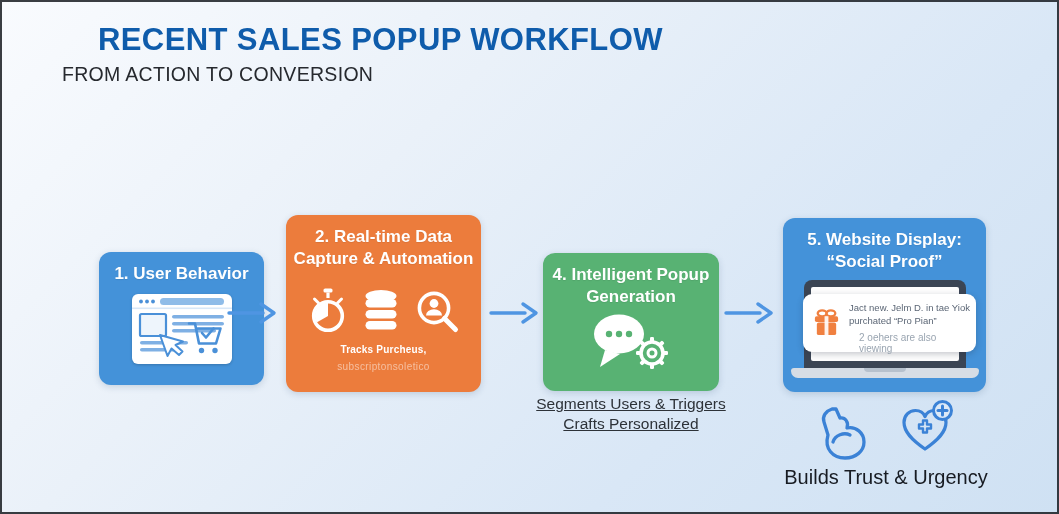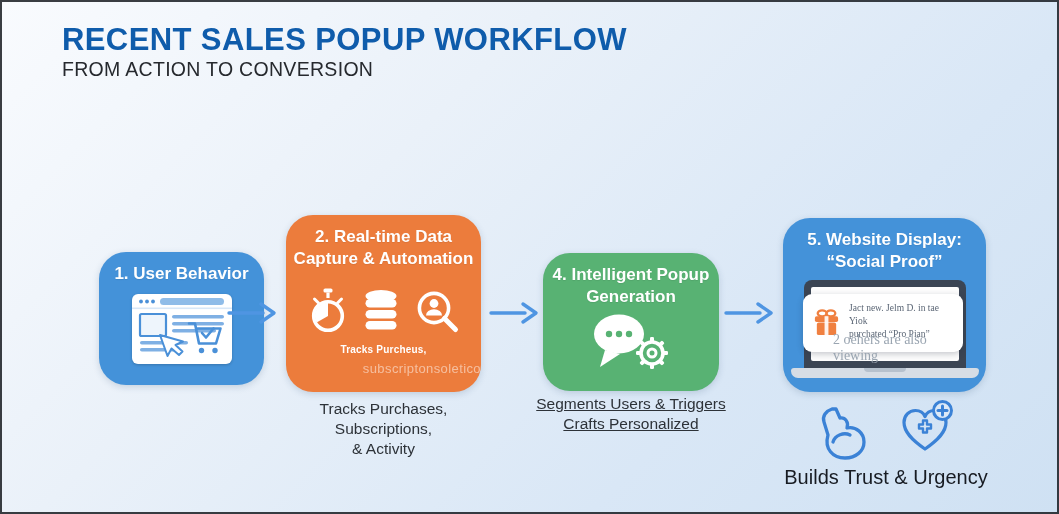--- a/index.html
+++ b/index.html
@@ -7,60 +7,60 @@
   body { font-family:"Liberation Sans", sans-serif; overflow:hidden; }
   .canvas {
     position:relative; width:1059px; height:514px;
     background:linear-gradient(135deg,#f9fbfe 0%,#eaf1f9 35%,#d9e7f6 70%,#cfe1f3 100%);
     overflow:hidden;
   }
   .edge-frame { position:absolute; inset:0; border:2px solid rgba(16,19,24,.82); pointer-events:none; z-index:60; }
 
   
   .hdr { position:absolute; left:62px; top:22px; }
-  .hdr-title { font-size:31px; font-weight:bold; letter-spacing:.4px; }
-  .hdr-sub { font-size:19.5px; color:#26292e; letter-spacing:.3px; }
-
-  
-  .step { position:absolute; border-radius:27px; box-shadow:0 2px 7px rgba(35,65,105,.18); color:#fff; }
+  .hdr-title { font-size:31px; font-weight:bold; letter-spacing:.4px;margin-left:36px; }
+  .hdr-sub { font-size:19.5px; color:#26292e; margin-top:5px; letter-spacing:.3px; }
+
+  
+  .step { position:absolute; border-radius:12px; box-shadow:0 2px 7px rgba(35,65,105,.18); color:#fff; }
   .step-title { text-align:center; font-weight:bold; font-size:17px; line-height:1.28; padding-top:11px;
                 text-shadow:0 1px 1px rgba(0,0,0,.08); }
   #step1 { left:57px; top:252px; width:165px; height:133px; }
   #step2 { left:286px; top:215px; width:195px; height:177px; }
   #step3 { left:543px; top:253px; width:176px; height:138px; }
   #step4 { left:783px; top:218px; width:203px; height:174px; }
 
   
   .arrow { position:absolute; top:300px; width:50px; height:26px; }
   #arrow1 { left:227px; } #arrow2 { left:489px; } #arrow3 { left:724px; }
 
   
   .browser-card { position:absolute; left:33px; top:42px; width:100px; height:70px;
                   background:#fff; border-radius:6px; box-shadow:0 1px 3px rgba(0,0,0,.2); overflow:visible; }
 
   
   .icon-row { position:absolute; left:0; right:0; top:72px; display:flex; justify-content:center; align-items:center; gap:14px; }
   .note1 { position:absolute; left:0; right:0; top:129px; text-align:center; font-size:10px; font-weight:bold; letter-spacing:.2px; }
-  .note2 { position:absolute; left:0; right:0; top:146px; text-align:right; font-size:13px; opacity:.5; letter-spacing:.4px; }
+  .note2 { position:absolute; left:0; right:0; top:146px; text-align:center; font-size:10px; opacity:.5; letter-spacing:.4px; }
 
   
   .bubble-wrap { position:absolute; left:0; right:0; top:56px; display:flex; justify-content:center; }
 
   
   .laptop-screen { position:absolute; left:50%; transform:translateX(-50%); top:62px; width:162px; height:88px;
                    background:#3b4554; border-radius:8px 8px 0 0; }
   .laptop-inner { position:absolute; left:7px; right:7px; top:7px; bottom:7px; background:#fdfdfd; border-radius:2px; }
   .laptop-base { position:absolute; left:50%; transform:translateX(-50%); top:150px; width:188px; height:10px;
                  background:#d6dde5; border-radius:3px 3px 7px 7px; }
   .laptop-notch { position:absolute; left:50%; transform:translateX(-50%); top:0; width:42px; height:4px;
                   background:#b6c1cd; border-radius:0 0 4px 4px; }
-  .notif-card { position:absolute; left:20px; top:76px; width:160px; height:58px; background:#fff;
-                border-radius:9px; box-shadow:0 2px 6px rgba(30,40,60,.25); z-index:5;font-family:Liberation Serif, serif; }
+  .notif-card { position:absolute; left:20px; top:76px; width:173px; height:58px; background:#fff;
+                border-radius:9px; box-shadow:0 2px 6px rgba(30,40,60,.25); z-index:5; }
   .notif-text { position:absolute; left:46px; top:8px; right:6px; font-size:9.5px; line-height:1.35; color:#5b6675; }
-  .notif-sub { position:absolute; left:30px; top:38px; right:6px; font-size:14px; color:#9aa5b1; }
+  .notif-sub { position:absolute; left:56px; top:38px; right:6px; font-size:10px; color:#9aa5b1; }
   .gift-wrap { position:absolute; left:9px; top:14px; }
 
   
   .caption { position:absolute; text-align:center; font-size:15.5px; line-height:1.3; color:#2d3238; }
   #caption2 { left:286px; top:399px; width:195px; }
   #caption3 { left:520px; top:394px; width:222px;text-decoration:underline; }
 
   
   .trust-icon { position:absolute; }
   #bicep { left:812px; top:404px; }
@@ -212,25 +212,20 @@
         <div>Jact new. Jelm D. in tae Yiok</div>
         <div>purchated “Pro Pian”</div>
       </div>
       <div class="notif-sub">2 oehers are also viewing</div>
     </div>
     <div class="laptop-base">
       <div class="laptop-notch"></div>
     </div>
   </div>
 
-  <div class="caption" id="caption2">
-    <div>Tracks Purchases,</div>
-    <div>Subscriptions,</div>
-    <div>&amp; Activity</div>
-  </div>
   <div class="caption" id="caption3">
     <div>Segments Users &amp; Triggers</div>
     <div>Crafts Personalized</div>
   </div>
 
   <div class="trust-icon" id="bicep" style="color: rgb(59, 130, 214);">
     <svg width="56" height="58" viewBox="0 0 56 58">
       <g stroke="currentColor" stroke-width="3.3" fill="none" stroke-linecap="round" stroke-linejoin="round">
         <path d="M28 14 C33 13 37 18 35 24 C44 22 52 29 52 38 C52 47 44 54 33 54 C21 54 12 45 16 31 L12 18 C10 12 14 7 20 5 L24 5 L28 14"></path>
         <path d="M21 38 C23 31 32 28 38 31"></path>

